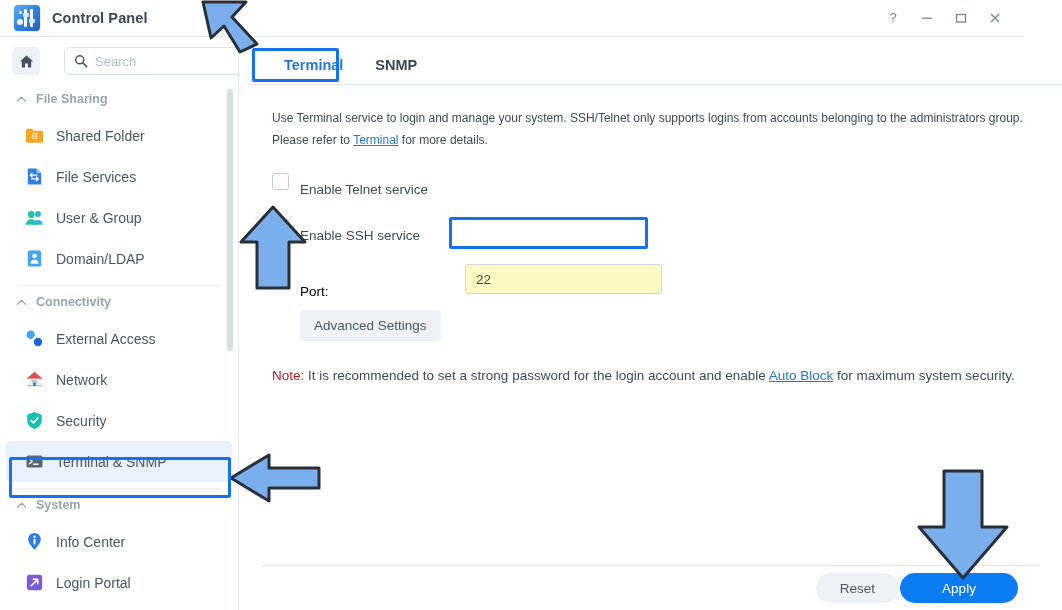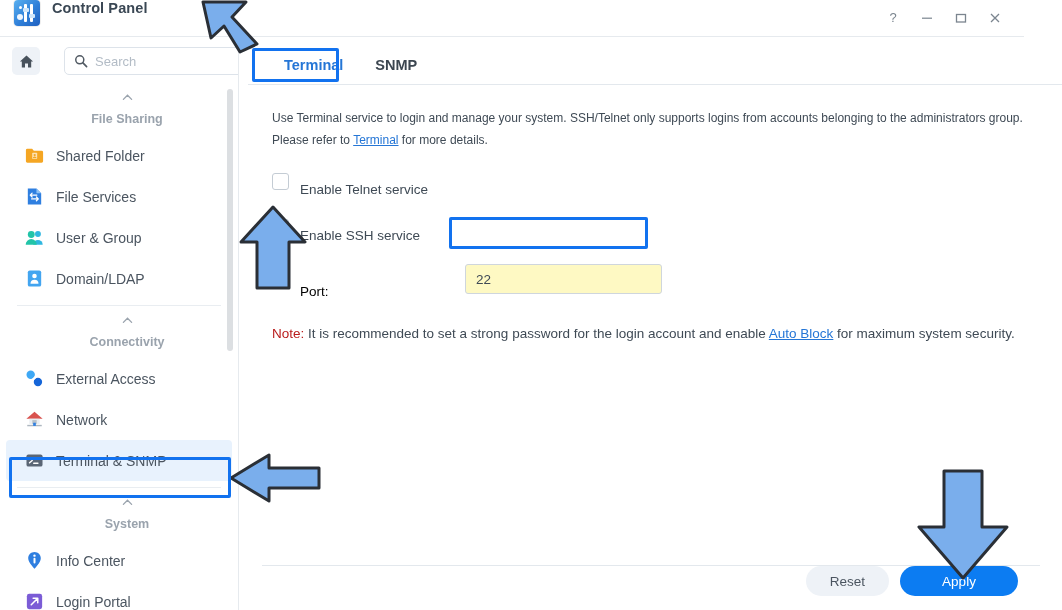--- a/index.html
+++ b/index.html
@@ -14,21 +14,21 @@
     width: 1062px; height: 610px;
     background: #ffffff;
   }
 
   
   .titlebar {
     position: absolute; left: 0; top: 0;
     width: 1024px; height: 37px;
     background: #ffffff;
     border-bottom: 1px solid #e6eaee;
-    display: flex; 
+    display: flex; align-items: center;
   }
   .app-icon {
     margin-left: 14px;
     width: 26px; height: 26px;
     border-radius: 4px;
     background: linear-gradient(135deg, #5ab0f0 0%, #2f7fd8 55%, #1f5fbf 100%);
     position: relative; flex: none;
     box-shadow: 0 0 0 1px rgba(0,0,0,.07);
   }
   .app-icon .sld { position: absolute; background: #ffffff; border-radius: 1px; }
@@ -91,21 +91,21 @@
     border: none; outline: none; flex: 1;
     font-family: "Liberation Sans", sans-serif;
     font-size: 13px; color: #444c55; background: transparent;
   }
   .search-box input::placeholder { color: #b3bcc6; }
 
   .sb-scroll { margin-top: 8px; position: relative; }
   .group-hdr {
     display: flex; align-items: center; gap: 9px;
     padding: 9px 0 9px 16px;
-    font-size: 12.5px; font-weight: bold; color: #9aa3ad; flex-direction: column;
+    font-size: 12.5px; font-weight: bold; color: #9aa3ad;
   }
   .chev { width: 11px; height: 11px; display:block; }
   .nav-item {
     display: flex; align-items: center; gap: 11px;
     height: 41px; padding-left: 17px; margin: 0 6px;
     border-radius: 4px;
     font-size: 14px; color: #4b5560;
     cursor: pointer;
   }
   .nav-item.selected {
@@ -192,22 +192,22 @@
     margin-top: 24px; font-size: 13.5px; line-height: 22px;
     color: #3f4a55; max-width: 780px;
   }
   .note-lbl { color: #b91c1c; }
 
   
   .footer {
     position: absolute; left: 262px; top: 565px;
     width: 778px; height: 45px;
     border-top: 1px solid #e3e8ed;
-    display: flex; align-items: flex-start; justify-content: flex-end;
-    gap: 11px; padding-right: 22px;
+    display: flex; align-items: center; justify-content: flex-end;
+    gap: 1px; padding-right: 22px;
   }
   .btn {
     border: none; border-radius: 16px; cursor: pointer;
     font-family: "Liberation Sans", sans-serif;
     font-size: 13.5px; height: 30px; padding: 0 24px;
   }
   .btn-reset { background: #eef2f7; color: #4b5560; }
   .btn-apply { background: #0c7cf2; color: #fff; min-width: 118px; }
   .anno-box {
     position: absolute; border: 3px solid #1272ef;
@@ -352,20 +352,29 @@
             <path d="M11 3 L19.5 10.2 L2.5 10.2 Z" fill="#d9534f"></path>
             <rect x="5.6" y="10.2" width="10.8" height="5.6" fill="#e9edf1"></rect>
             <rect x="8.7" y="11.6" width="4.6" height="4.2" fill="#b9c2cb"></rect>
             <rect x="3.4" y="16.6" width="15.2" height="1.5" fill="#aeb7c0"></rect>
             <rect x="9.6" y="14.4" width="2.8" height="3.3" fill="#2f7fe0"></rect>
           </svg>
         </span>
         <span>Network</span>
       </div>
 
+      <div class="nav-item">
+        <span class="nav-icon">
+          <svg width="21" height="21" viewBox="0 0 22 22">
+            <path d="M11 2 L18.6 5 V11 c0 4.6 -3.4 7.4 -7.6 9 C6.8 18.4 3.4 15.6 3.4 11 V5 Z" fill="#16c1b0"></path>
+            <path d="M7.4 11 L9.9 13.5 L14.6 8.2" stroke="#ffffff" stroke-width="1.7" fill="none" stroke-linecap="round" stroke-linejoin="round"></path>
+          </svg>
+        </span>
+        <span>Security</span>
+      </div>
 
       <div class="nav-item selected">
         <span class="nav-icon">
           <svg width="21" height="21" viewBox="0 0 22 22">
             <rect x="2.6" y="4.6" width="16.8" height="12.8" rx="2" fill="#5a6675"></rect>
             <path d="M5.8 8.6 L8.6 11 L5.8 13.4" stroke="#ffffff" stroke-width="1.5" fill="none" stroke-linecap="round" stroke-linejoin="round"></path>
             <path d="M10.2 13.8 h4.4" stroke="#ffffff" stroke-width="1.5" stroke-linecap="round"></path>
           </svg>
         </span>
         <span>Terminal &amp; SNMP</span>
@@ -430,20 +439,21 @@
       <div class="chk-row">
         <span class="chk checked"></span>
         <span class="chk-label">Enable SSH service</span>
       </div>
 
       <div class="port-row">
         <span class="port-label">Port:</span>
         <input class="port-field" type="text" value="22" style="">
       </div>
 
+      <button class="adv-btn">Advanced Settings</button>
 
       <div class="note">
         <span class="note-lbl">Note:</span><span> It is recommended to set a strong password for the login account and enable </span><span class="lnk">Auto Block</span><span> for maximum system security.</span>
       </div>
     </div>
   </div>
 
   <div class="footer">
     <button class="btn btn-reset">Reset</button>
     <button class="btn btn-apply">Apply</button>

